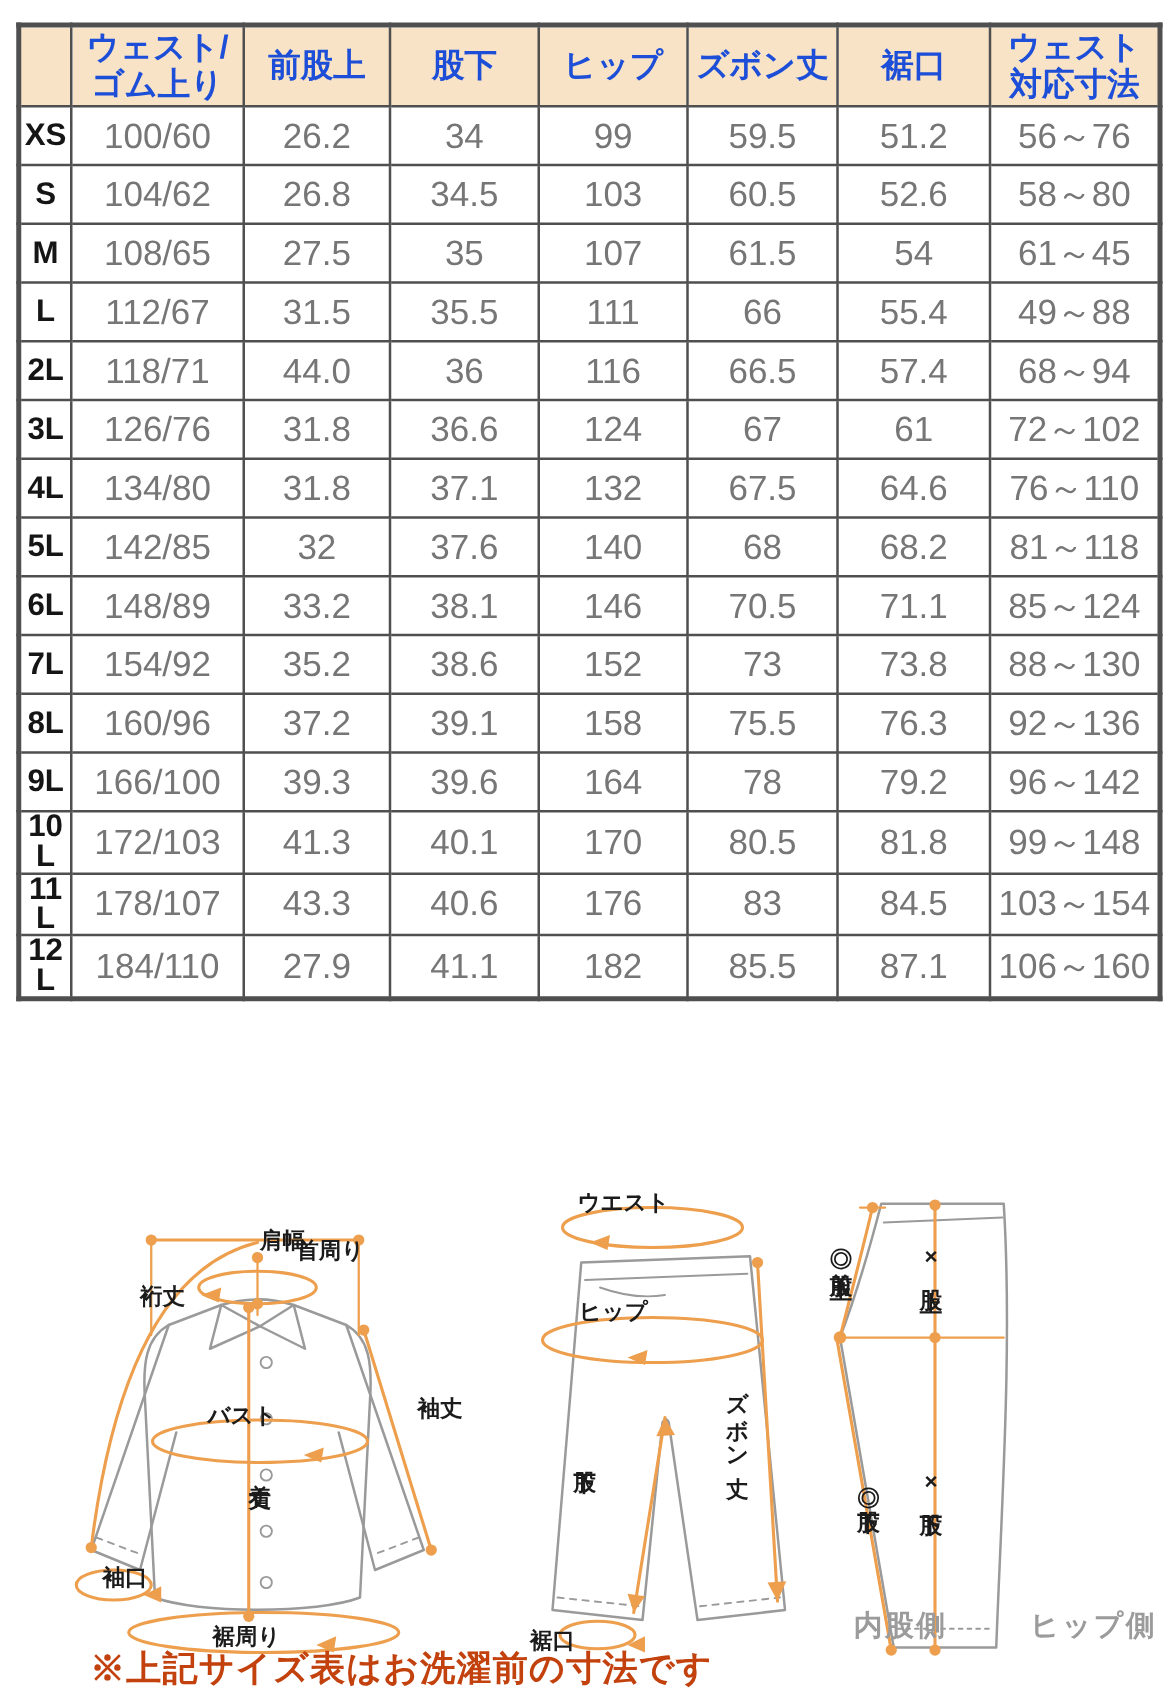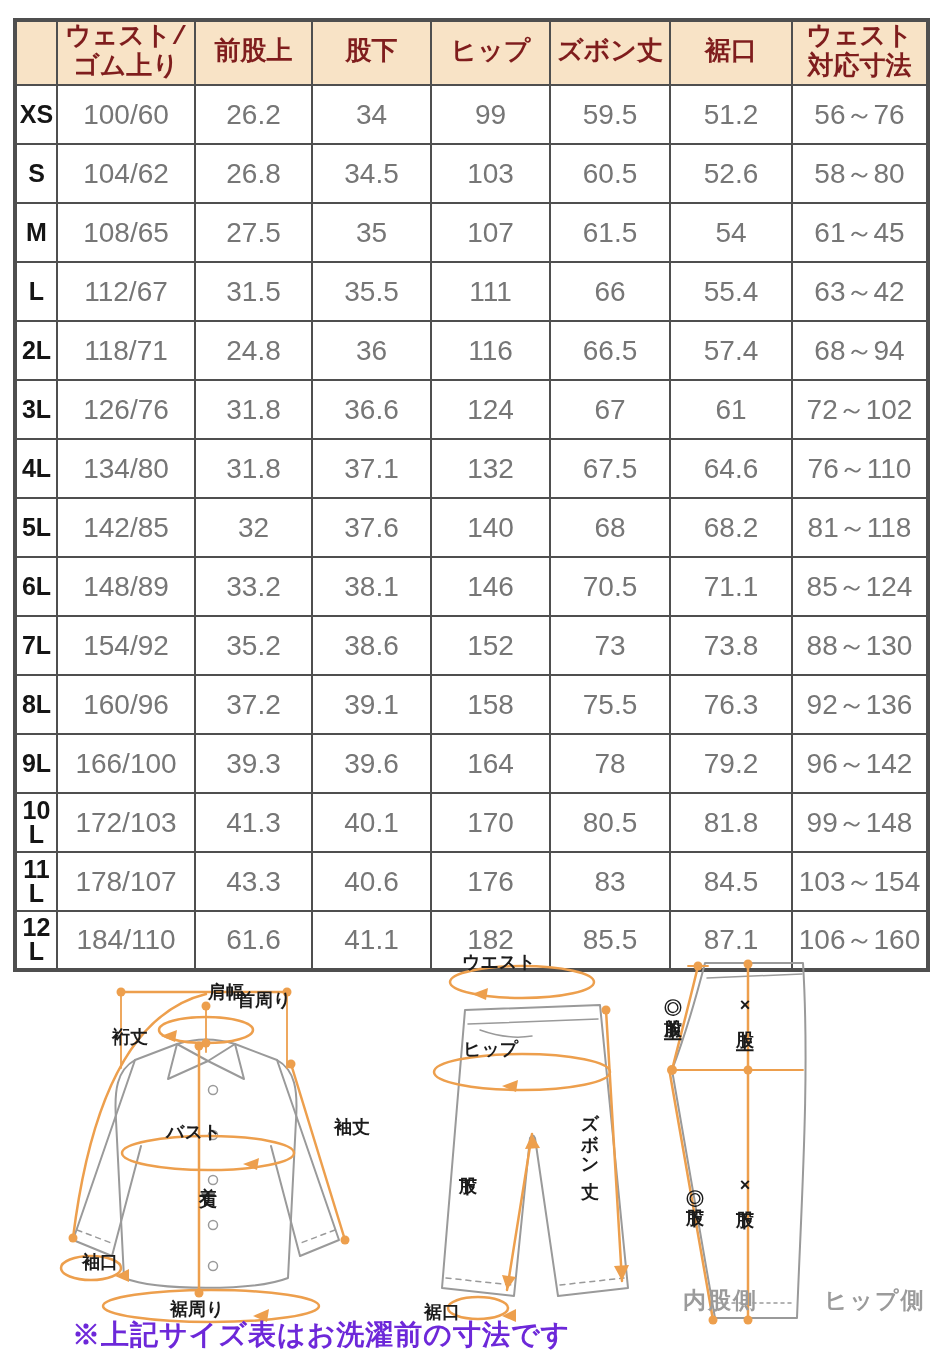--- a/index.html
+++ b/index.html
@@ -14,45 +14,45 @@
   .size-table-wrap { position:absolute; left:13px; top:18px; }
   table.size-table {
     border-collapse:collapse; table-layout:fixed; width:913px;
     border:4px solid #4f4f4f;
   }
   table.size-table th, table.size-table td {
     border:2px solid #4f4f4f; text-align:center; vertical-align:middle;
     padding:0 2px; overflow:hidden;
   }
   table.size-table thead th {
-    background:#F8E3C6; color:#7f1d1d; font-weight:bold;
-    font-size:26px; line-height:1.15; height:62px; white-space:pre-line;font-family:Liberation Mono, monospace;
-  }
-  table.size-table tbody tr { height:59px; }
+    background:#F8E3C6; color:#1d4ed8; font-weight:bold;
+    font-size:26px; line-height:1.15; height:62px; white-space:pre-line;
+  }
+  table.size-table tbody tr { height:47px; }
   td.size-cell {
     color:#151515; font-weight:bold; font-size:25px; line-height:0.95;
     word-break:break-all; letter-spacing:0;
   }
   td.val-cell { color:#767676; font-size:28px; }
 
   
   .diagrams { position:absolute; left:0; top:938px; width:940px; height:390px; }
   .diagrams svg { position:absolute; }
 
   .dlabel {
     position:absolute; color:#1b1b1b; font-weight:bold; font-size:18px;
     line-height:1.05; white-space:nowrap;
   }
   .vlabel { writing-mode:vertical-rl; text-orientation:upright; letter-spacing:2px; }
   .gray-label { color:#9b9b9b; font-size:23px; letter-spacing:2px; }
 
   
   .note {
     position:absolute; left:72px; top:1316px;
-    color:#6d28d9; font-weight:bold; font-size:28px; letter-spacing:1px;
+    color:#c2410c; font-weight:bold; font-size:28px; letter-spacing:1px;
   }
 </style>
 </head>
 <body>
 
 <div class="size-table-wrap">
   <table class="size-table">
     <colgroup>
       <col style="width:42px">
         <col style="width:138px">
@@ -109,26 +109,26 @@
           <td class="val-cell">61～45</td>
         </tr>
         <tr>
           <td class="size-cell">L</td>
           <td class="val-cell">112/67</td>
           <td class="val-cell">31.5</td>
           <td class="val-cell">35.5</td>
           <td class="val-cell">111</td>
           <td class="val-cell">66</td>
           <td class="val-cell">55.4</td>
-          <td class="val-cell">63～42</td>
+          <td class="val-cell">49～88</td>
         </tr>
         <tr>
           <td class="size-cell">2L</td>
           <td class="val-cell">118/71</td>
-          <td class="val-cell">24.8</td>
+          <td class="val-cell">44.0</td>
           <td class="val-cell">36</td>
           <td class="val-cell">116</td>
           <td class="val-cell">66.5</td>
           <td class="val-cell">57.4</td>
           <td class="val-cell">68～94</td>
         </tr>
         <tr>
           <td class="size-cell">3L</td>
           <td class="val-cell">126/76</td>
           <td class="val-cell">31.8</td>
@@ -214,21 +214,21 @@
           <td class="val-cell">43.3</td>
           <td class="val-cell">40.6</td>
           <td class="val-cell">176</td>
           <td class="val-cell">83</td>
           <td class="val-cell">84.5</td>
           <td class="val-cell">103～154</td>
         </tr>
         <tr>
           <td class="size-cell">12L</td>
           <td class="val-cell">184/110</td>
-          <td class="val-cell">61.6</td>
+          <td class="val-cell">27.9</td>
           <td class="val-cell">41.1</td>
           <td class="val-cell">182</td>
           <td class="val-cell">85.5</td>
           <td class="val-cell">87.1</td>
           <td class="val-cell">106～160</td>
         </tr>
       </tbody>
   </table>
 </div>
 

